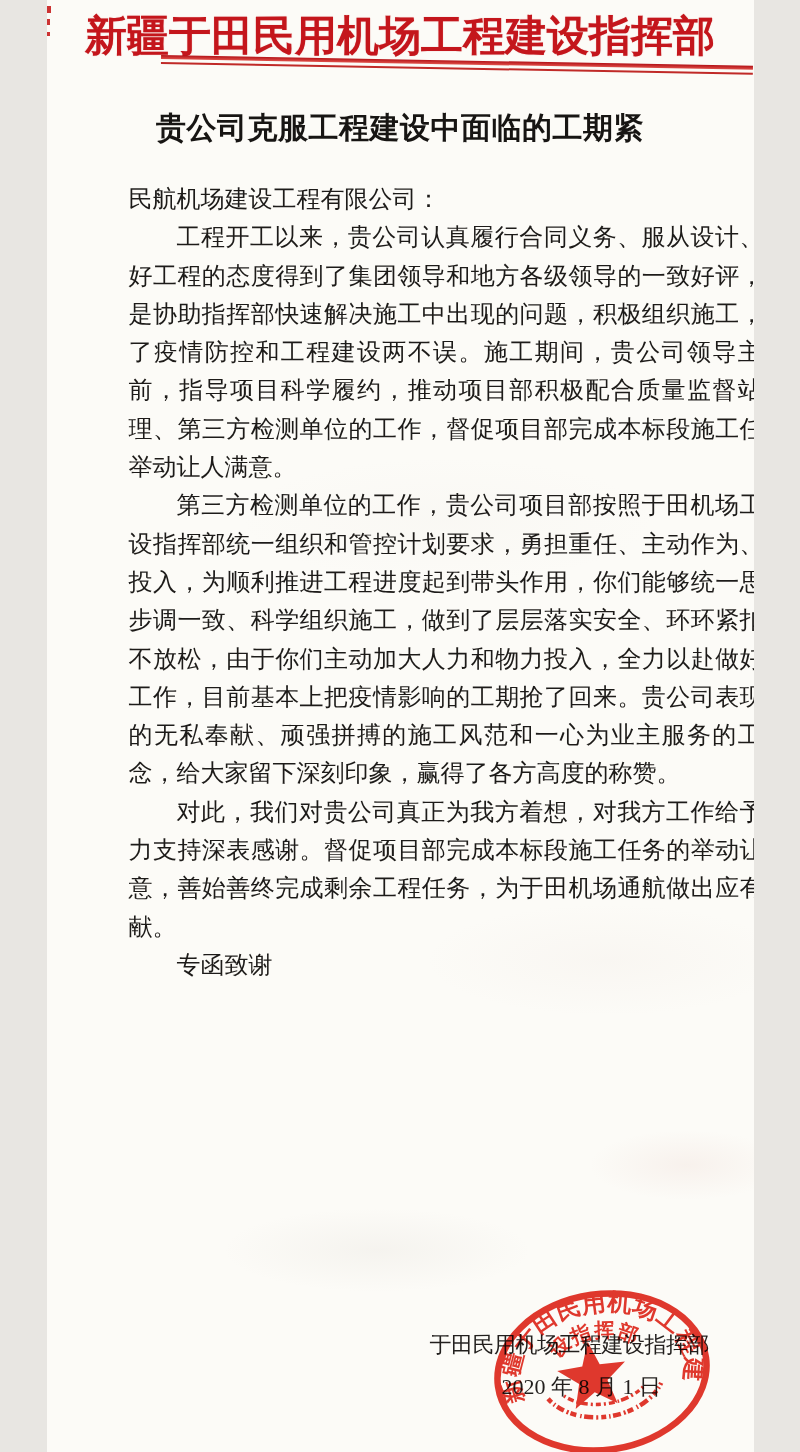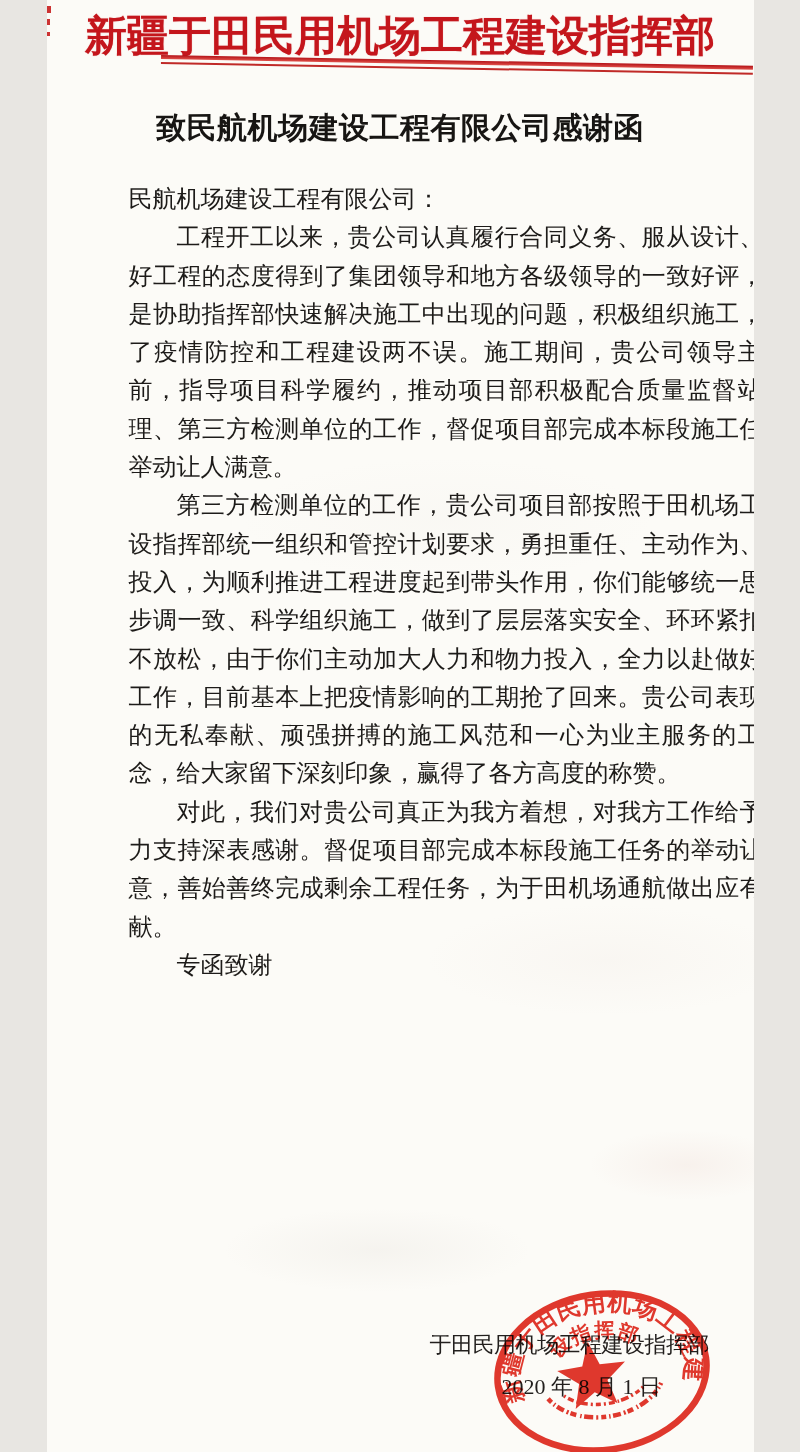--- a/index.html
+++ b/index.html
@@ -89,21 +89,21 @@
   <div class="artifact a3"></div>
 
   <div class="org-name">新疆于田民用机场工程建设指挥部</div>
 
   <div class="rule-wrap">
     <div class="rule-thick"></div>
     <div class="rule-gap"></div>
     <div class="rule-thin"></div>
   </div>
 
-  <div class="doc-title">致民航机场建设工程有限公司感谢函</div>
+  <div class="doc-title">贵公司克服工程建设中面临的工期紧</div>
 
   <div class="body-text">
     <p>民航机场建设工程有限公司：</p>
     <p class="para">工程开工以来，贵公司认真履行合同义务、服从设计、服务好工程的态度得到了集团领导和地方各级领导的一致好评，尤其是协助指挥部快速解决施工中出现的问题，积极组织施工，做到了疫情防控和工程建设两不误。施工期间，贵公司领导主动靠前，指导项目科学履约，推动项目部积极配合质量监督站、监理、第三方检测单位的工作，督促项目部完成本标段施工任务的举动让人满意。</p>
     <p class="para">第三方检测单位的工作，贵公司项目部按照于田机场工程建设指挥部统一组织和管控计划要求，勇担重任、主动作为、积极投入，为顺利推进工程进度起到带头作用，你们能够统一思想、步调一致、科学组织施工，做到了层层落实安全、环环紧扣质量不放松，由于你们主动加大人力和物力投入，全力以赴做好各项工作，目前基本上把疫情影响的工期抢了回来。贵公司表现出来的无私奉献、顽强拼搏的施工风范和一心为业主服务的工作理念，给大家留下深刻印象，赢得了各方高度的称赞。</p>
     <p class="para">对此，我们对贵公司真正为我方着想，对我方工作给予的大力支持深表感谢。督促项目部完成本标段施工任务的举动让人满意，善始善终完成剩余工程任务，为于田机场通航做出应有的贡献。</p>
     <p class="closing-thanks">专函致谢</p>
   </div>
 
   <div class="signature">于田民用机场工程建设指挥部</div>

